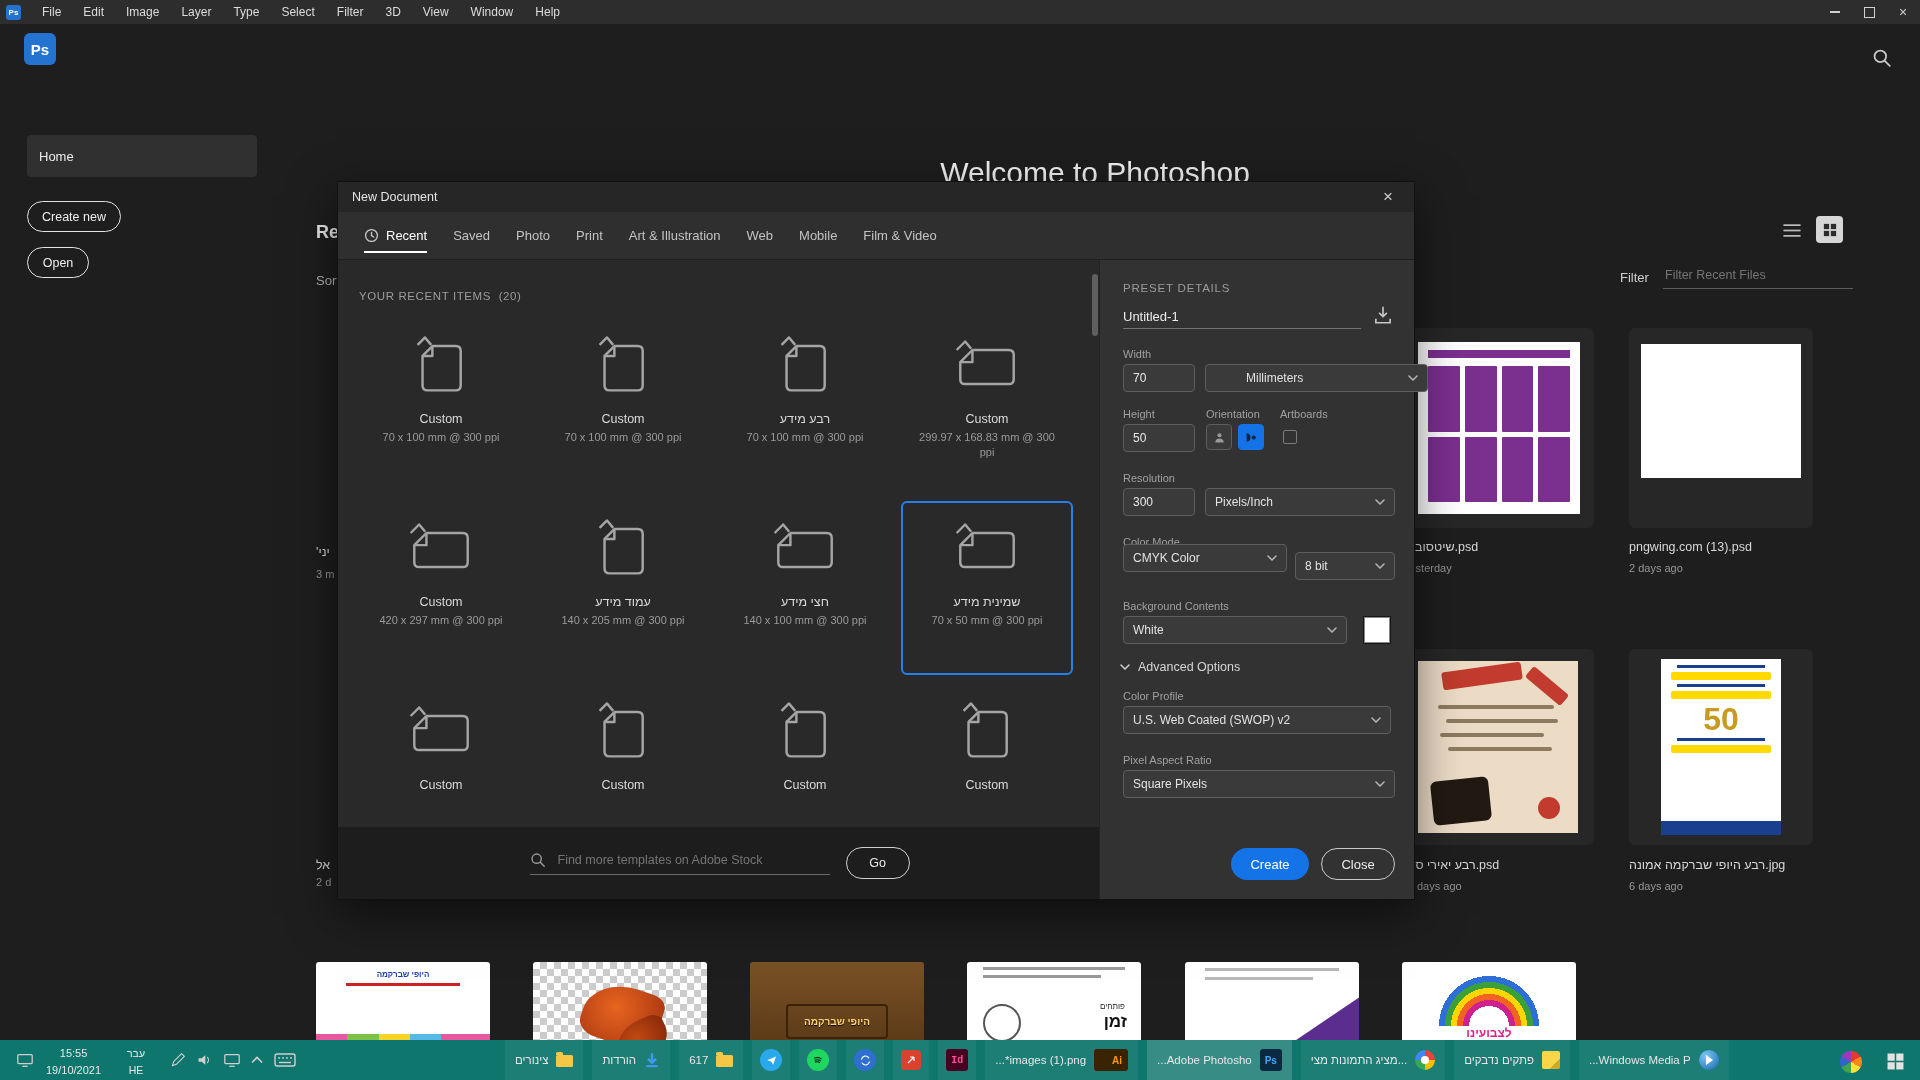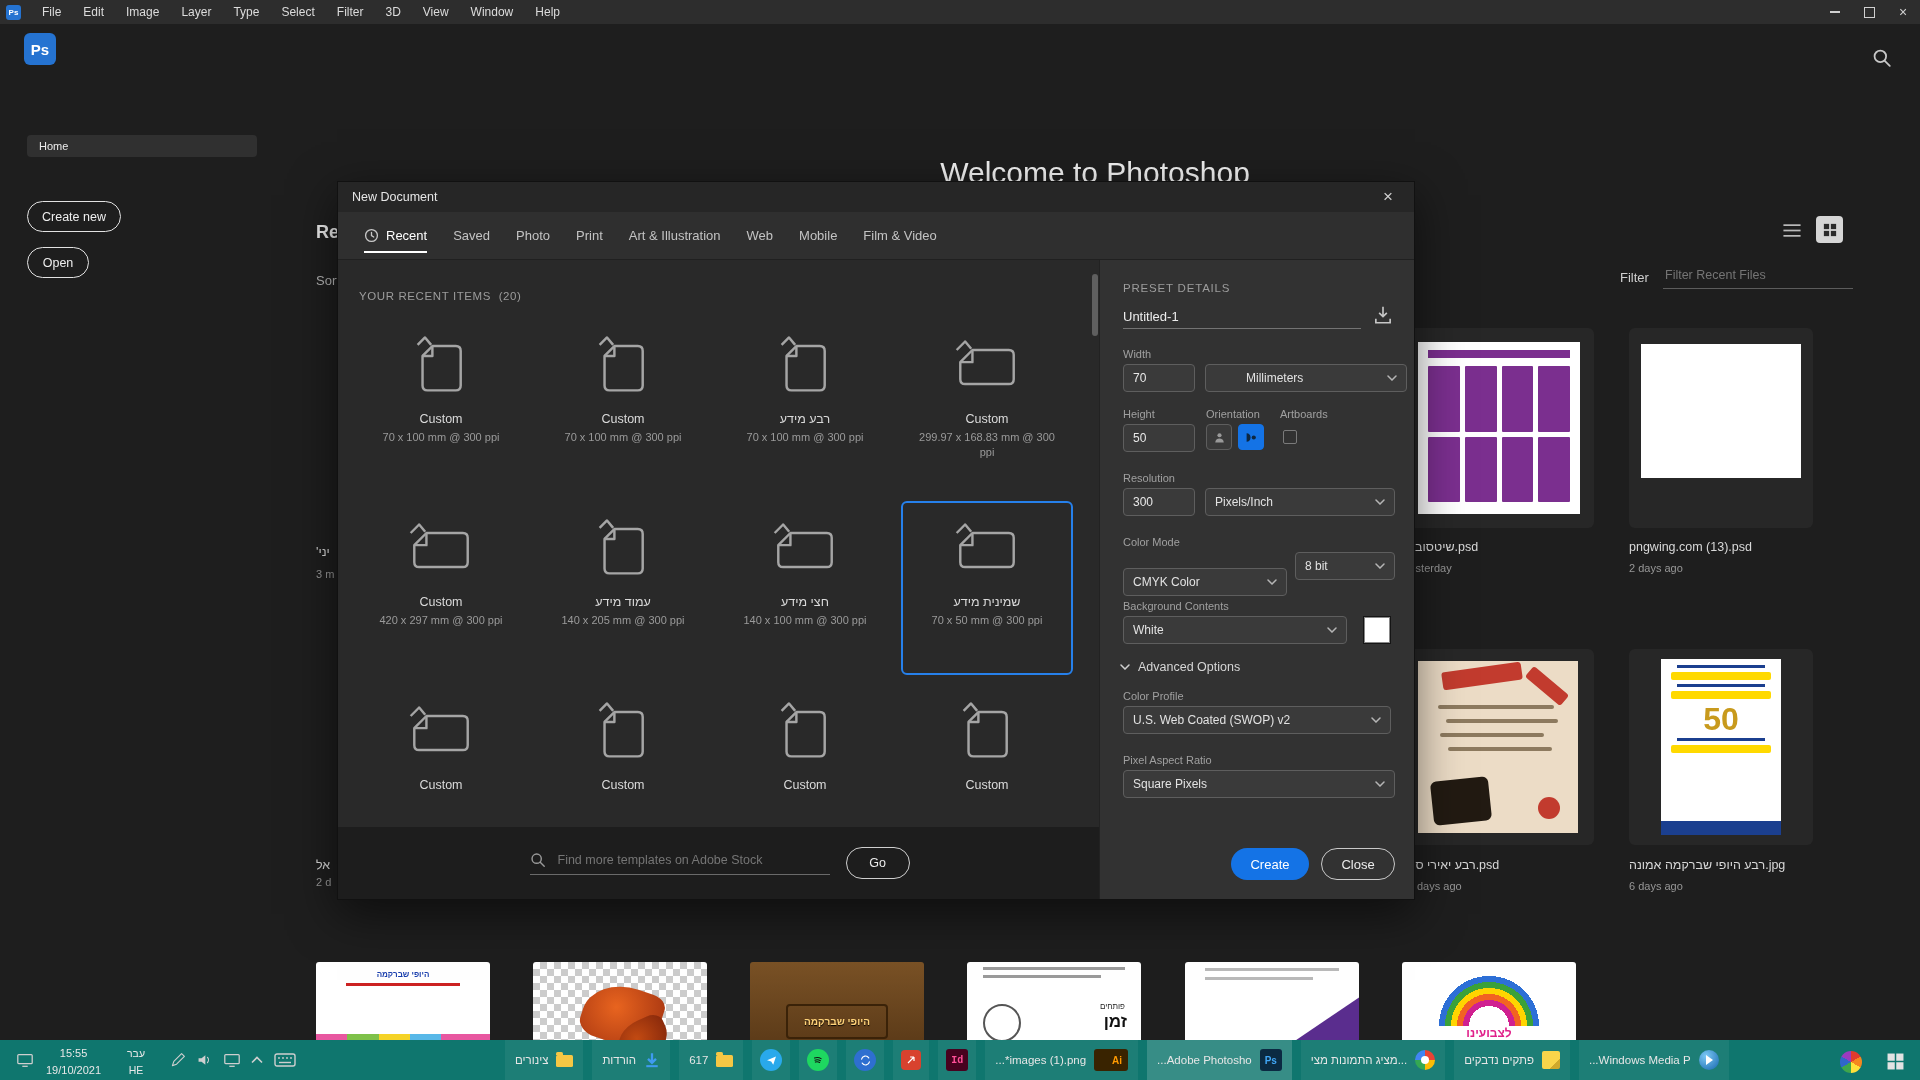--- a/index.html
+++ b/index.html
@@ -12,21 +12,21 @@
   .mitem{font-size:12px;color:#dcdcdc;padding:0 11px;line-height:24px;white-space:nowrap;}
   .wincontrols{margin-left:auto;display:flex;height:100%;}
   .wc{width:34px;height:100%;display:flex;align-items:center;justify-content:center;color:#d0d0d0;}
   .wc-min{width:10px;height:2px;background:#d0d0d0;}
   .wc-maxbox{width:9px;height:9px;border:1.2px solid #d0d0d0;}
   .wc-close{font-size:14px;}
 
   
   .ps-tile{position:absolute;left:24px;top:33px;width:32px;height:32px;border-radius:6px;background:#2573d1;color:#fff;font-weight:700;font-size:15px;display:flex;align-items:center;justify-content:center;z-index:1;}
   .hdr-search{position:absolute;right:28px;top:48px;width:20px;height:20px;color:#c8c8c8;z-index:1;}
-  .side-home{position:absolute;left:27px;top:135px;width:230px;height:22px;background:#303030;border-radius:4px;color:#ececec;font-size:11px;display:flex;align-items:center;padding-left:12px;box-sizing:border-box;z-index:1;}
+  .side-home{position:absolute;left:27px;top:135px;width:230px;height:42px;background:#303030;border-radius:4px;color:#ececec;font-size:13px;display:flex;align-items:center;padding-left:12px;box-sizing:border-box;z-index:1;}
   .pill{position:absolute;height:31px;border-radius:16px;border:1.5px solid #e3e3e3;background:transparent;color:#eee;font-size:12.5px;font-family:inherit;z-index:1;}
   .welcome{position:absolute;left:270px;right:0;top:156px;text-align:center;font-size:30px;color:#f2f2f2;z-index:1;}
   .recent-h{position:absolute;left:316px;top:222px;font-size:18px;font-weight:600;color:#ececec;z-index:1;white-space:nowrap;}
   .sort-l{position:absolute;left:316px;top:273px;font-size:13px;color:#b5b5b5;z-index:1;white-space:nowrap;}
   .filter-l{position:absolute;left:1620px;top:270px;font-size:13px;color:#cfcfcf;z-index:1;}
   .filter-in{position:absolute;left:1663px;top:262px;width:186px;height:24px;background:transparent;border:none;outline:none;border-bottom:1px solid #5c5c5c;color:#bbb;font-size:12.5px;z-index:1;font-family:inherit;}
   .view-list{position:absolute;left:1782px;top:223px;width:20px;height:15px;color:#b9b9b9;z-index:1;}
   .view-grid{position:absolute;left:1816px;top:216px;width:27px;height:27px;background:#d6d6d6;border-radius:4px;display:flex;align-items:center;justify-content:center;z-index:1;}
   .view-grid svg{width:14px;height:14px;color:#2b2b2b;}
 
@@ -538,21 +538,21 @@
 
     <div class="dlg-right">
       <div class="pdheading">PRESET DETAILS</div>
       <input class="preset-name" value="Untitled-1" style="">
       <svg class="save-ic">
           <use href="#i-save"></use>
         </svg>
 
       <div class="plabel" style="left:23px;top:88px;">Width</div>
       <input class="num" style="left: 23px; top: 104px;" value="70">
-      <div class="dd" style="left:105px;top:104px;width:202px;padding-left:40px;">
+      <div class="dd" style="left:105px;top:104px;width:223px;padding-left:40px;">
         <span>Millimeters</span>
         <svg>
             <use href="#i-chev"></use>
           </svg>
       </div>
 
       <div class="plabel" style="left:23px;top:148px;">Height</div>
       <div class="plabel" style="left:106px;top:148px;">Orientation</div>
       <div class="plabel" style="left:180px;top:148px;">Artboards</div>
       <input class="num" style="left: 23px; top: 164px;" value="50">
@@ -571,21 +571,21 @@
       <div class="plabel" style="left:23px;top:212px;">Resolution</div>
       <input class="num" style="left: 23px; top: 228px;" value="300">
       <div class="dd" style="left:105px;top:228px;width:190px;">
         <span>Pixels/Inch</span>
         <svg>
             <use href="#i-chev"></use>
           </svg>
       </div>
 
       <div class="plabel" style="left:23px;top:276px;">Color Mode</div>
-      <div class="dd" style="left:23px;top:308px;width:164px;">
+      <div class="dd" style="left:23px;top:284px;width:164px;">
         <span>CMYK Color</span>
         <svg>
             <use href="#i-chev"></use>
           </svg>
       </div>
       <div class="dd" style="left:195px;top:292px;width:100px;">
         <span>8 bit</span>
         <svg>
             <use href="#i-chev"></use>
           </svg>

